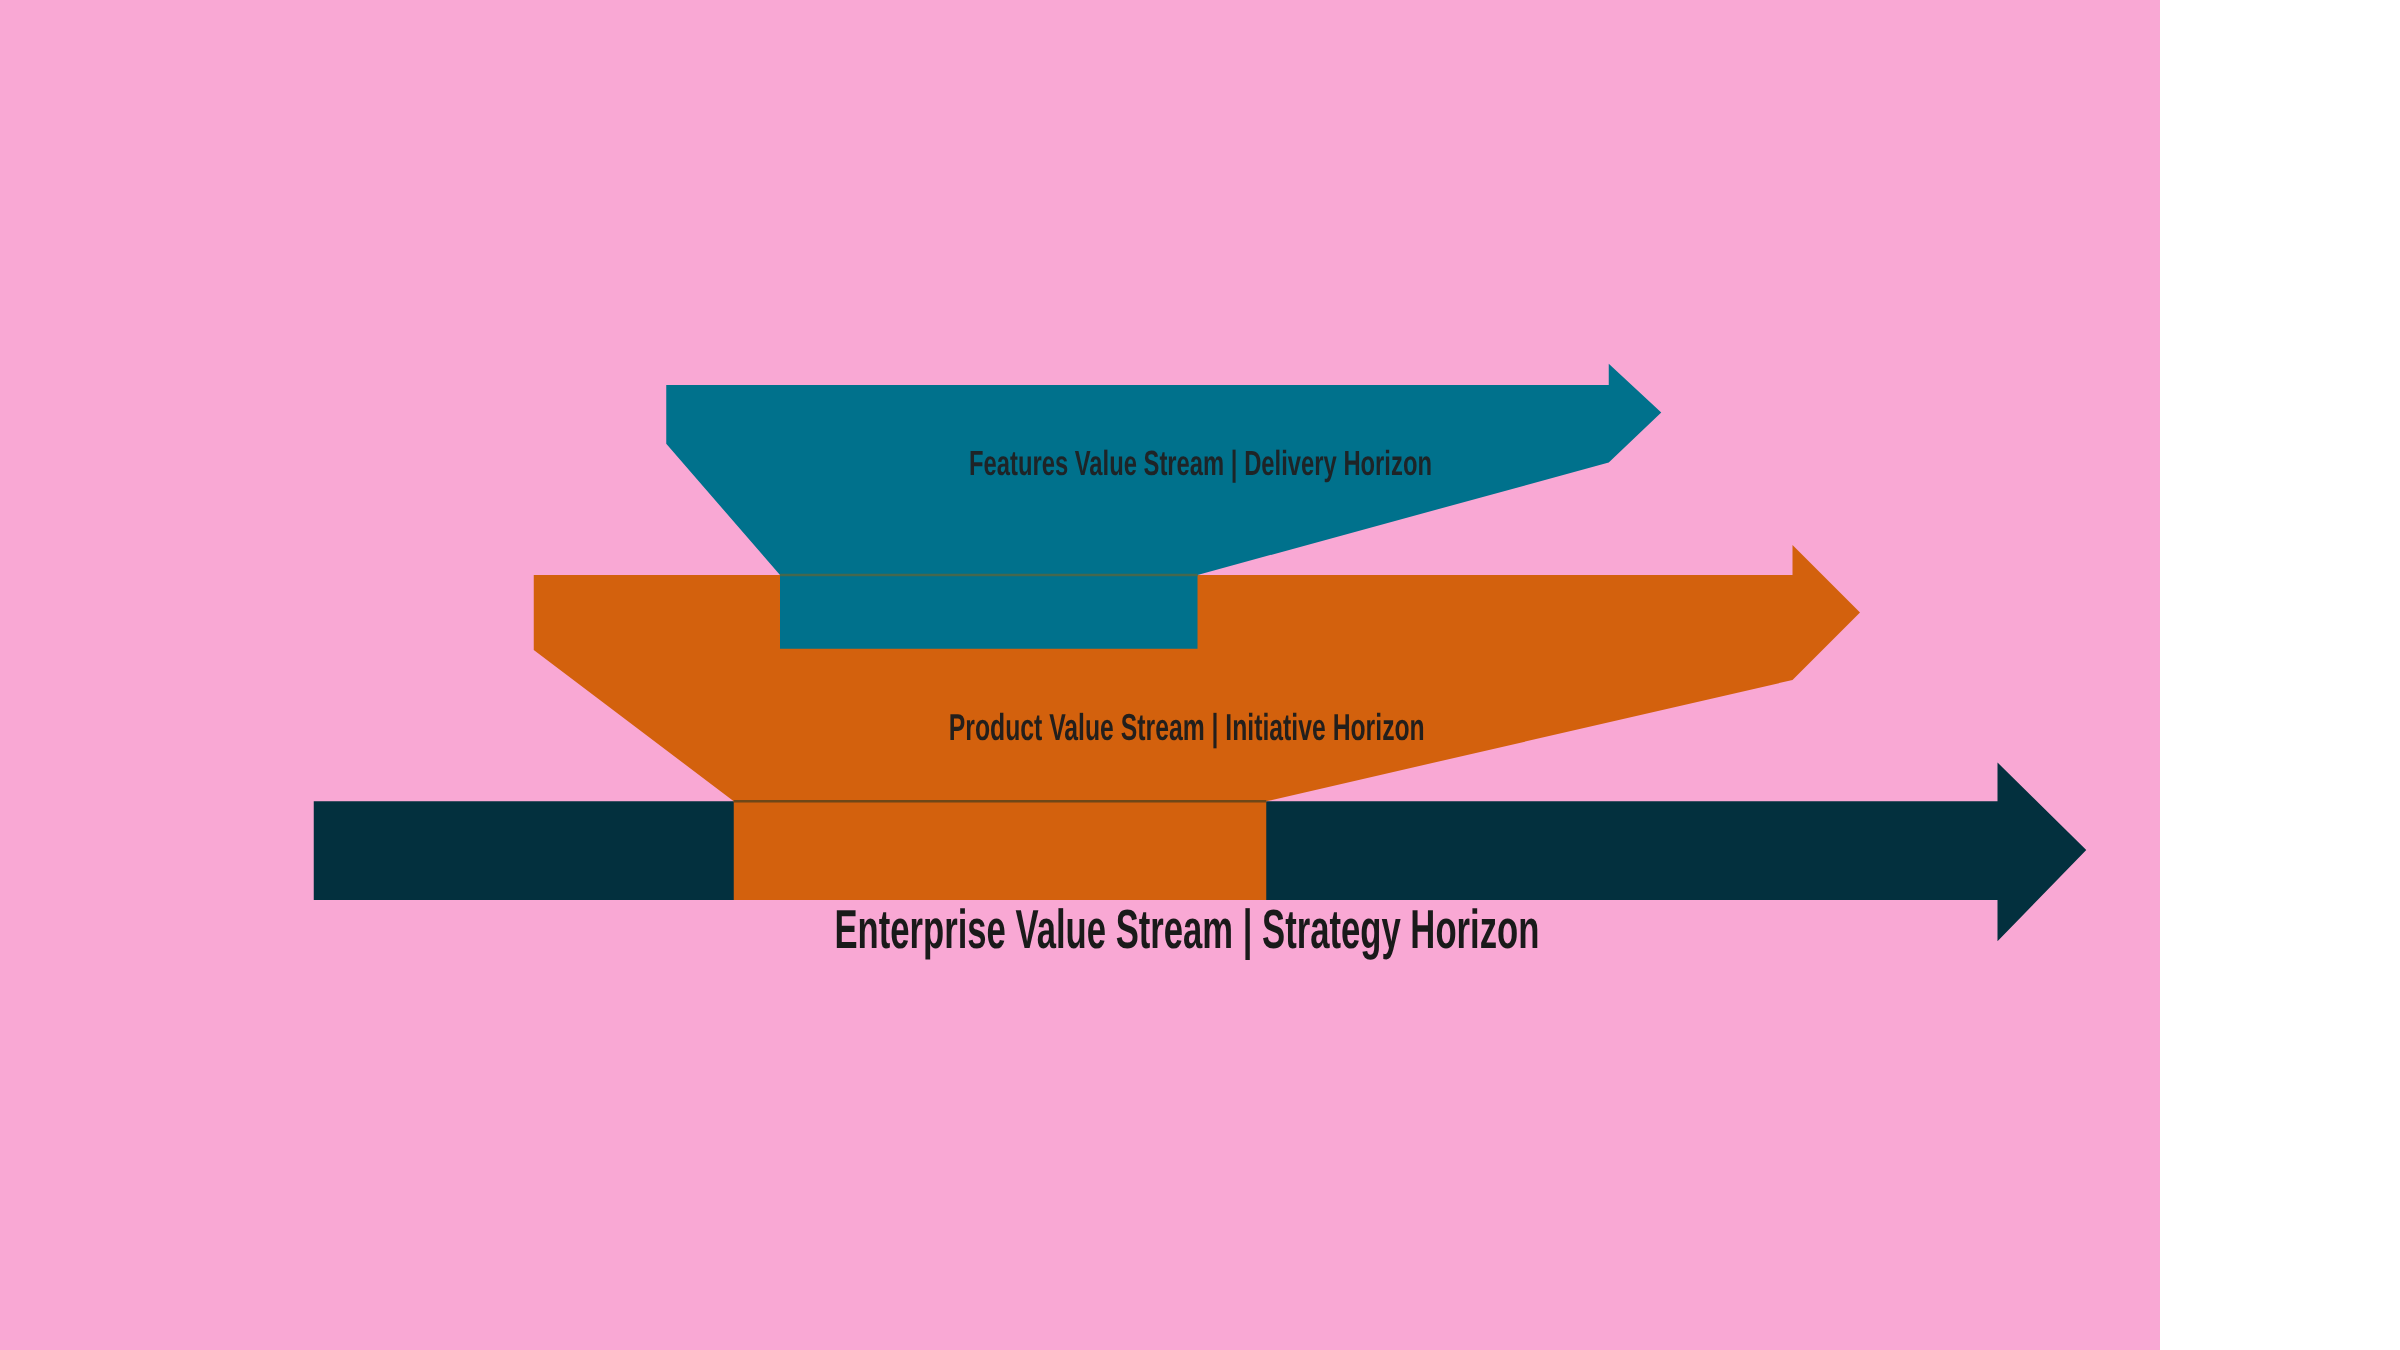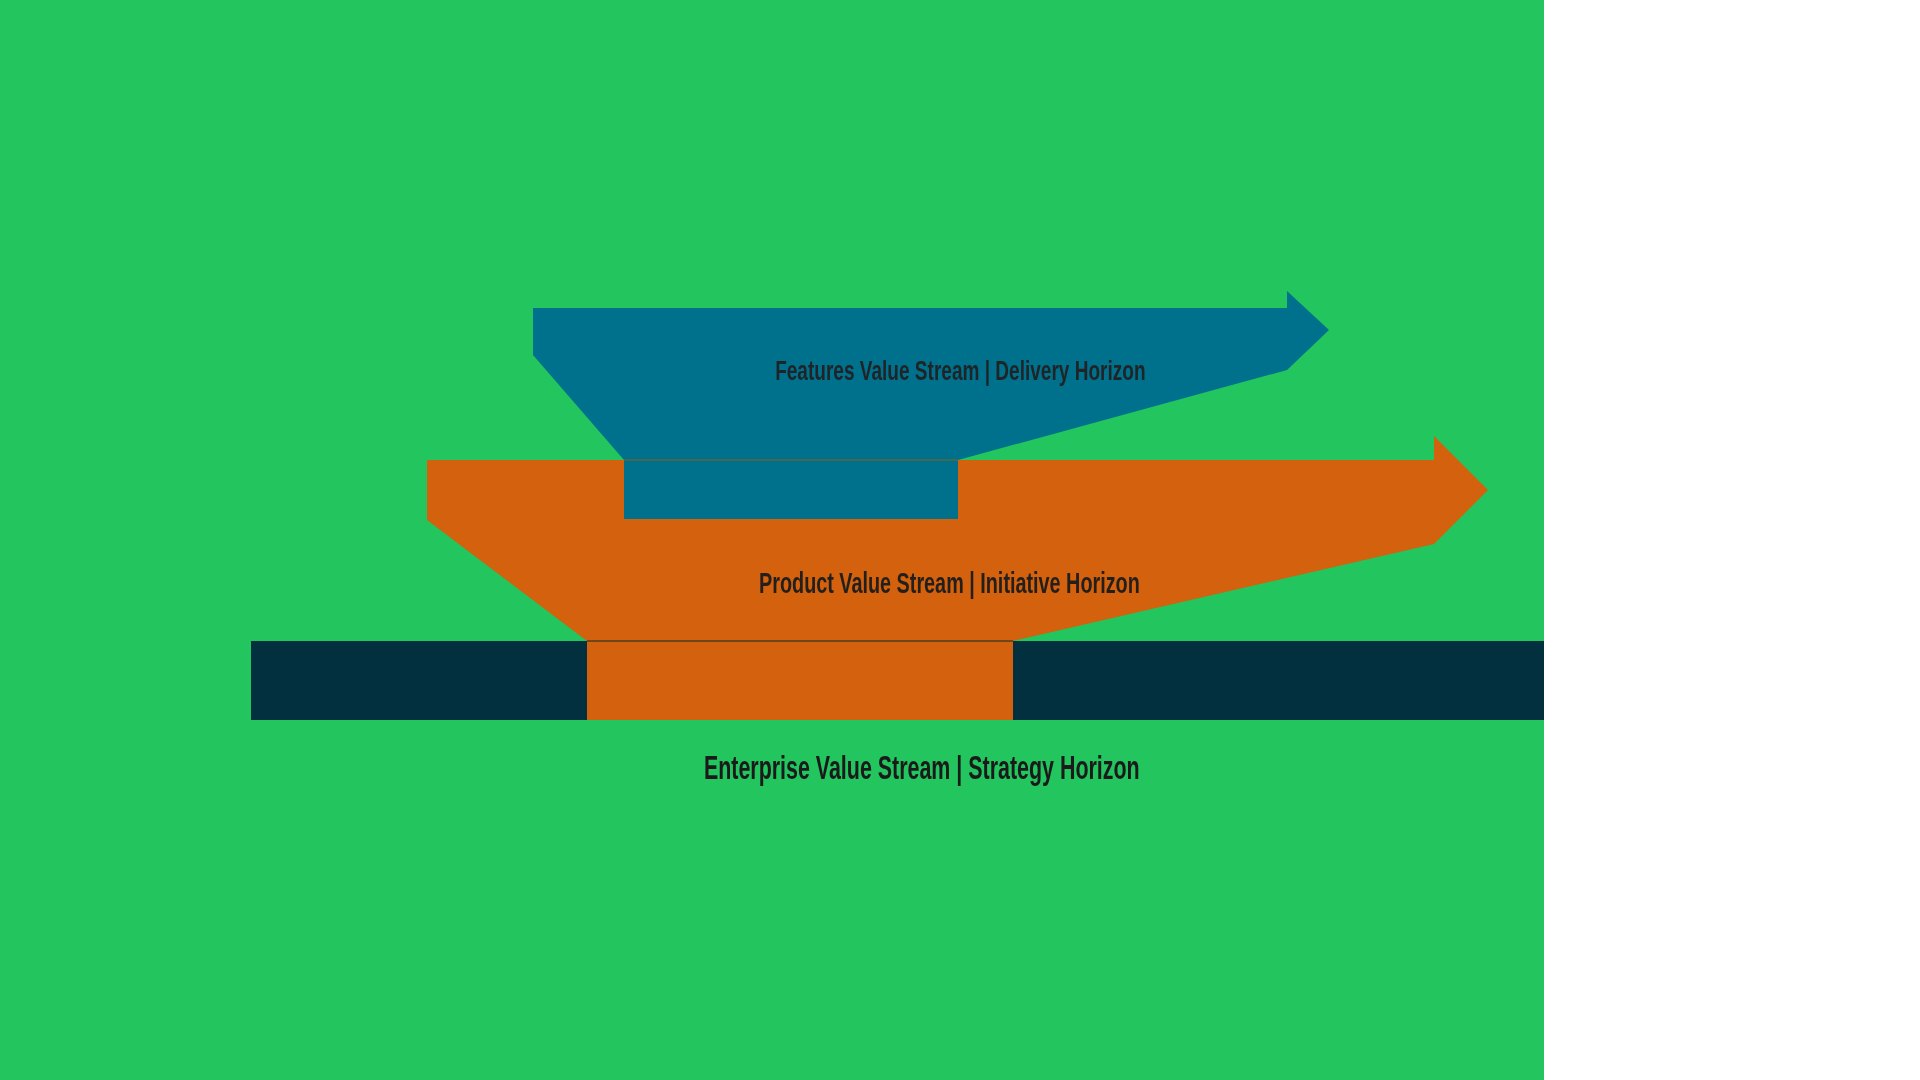--- a/index.html
+++ b/index.html
@@ -1,20 +1,20 @@
 <!DOCTYPE html>
 <html><head>
 <meta charset="utf-8">
 <style>
   html, body { margin: 0; padding: 0; background: #ffffff; }
   .canvas {
     position: relative;
-    width: 1544px;
+    width: 1728px;
     height: 1080px;
-    background: #22c55e;
+    background: #f9a8d4;
     overflow: hidden;
     font-family: "Liberation Sans", "DejaVu Sans", sans-serif;
   }
   .diagram-svg {
     position: absolute;
     left: 0;
     top: 0;
   }
   .band-label {
     position: absolute;
@@ -38,25 +38,24 @@
   .label-features > span { transform: scaleX(0.68); }
   .label-product {
     left: 449px;   
     top: 528px;
     font-size: 30px;
     color: #231f1c;
     margin-top: 40px;
   }
   .label-product > span { transform: scaleX(0.66); }
   .label-enterprise {
-    left: 422px;   
+    left: 450px;   
     top: 722px;
-    font-size: 34px;
+    font-size: 44px;
     color: #1a1a1a;
-    margin-top: 28px;
   }
   .label-enterprise > span { transform: scaleX(0.63); }
 </style>
 </head>
 <body>
 
 <div class="canvas">
 
   <svg class="diagram-svg" width="1920" height="1080" viewBox="0 0 1920 1080">
 

